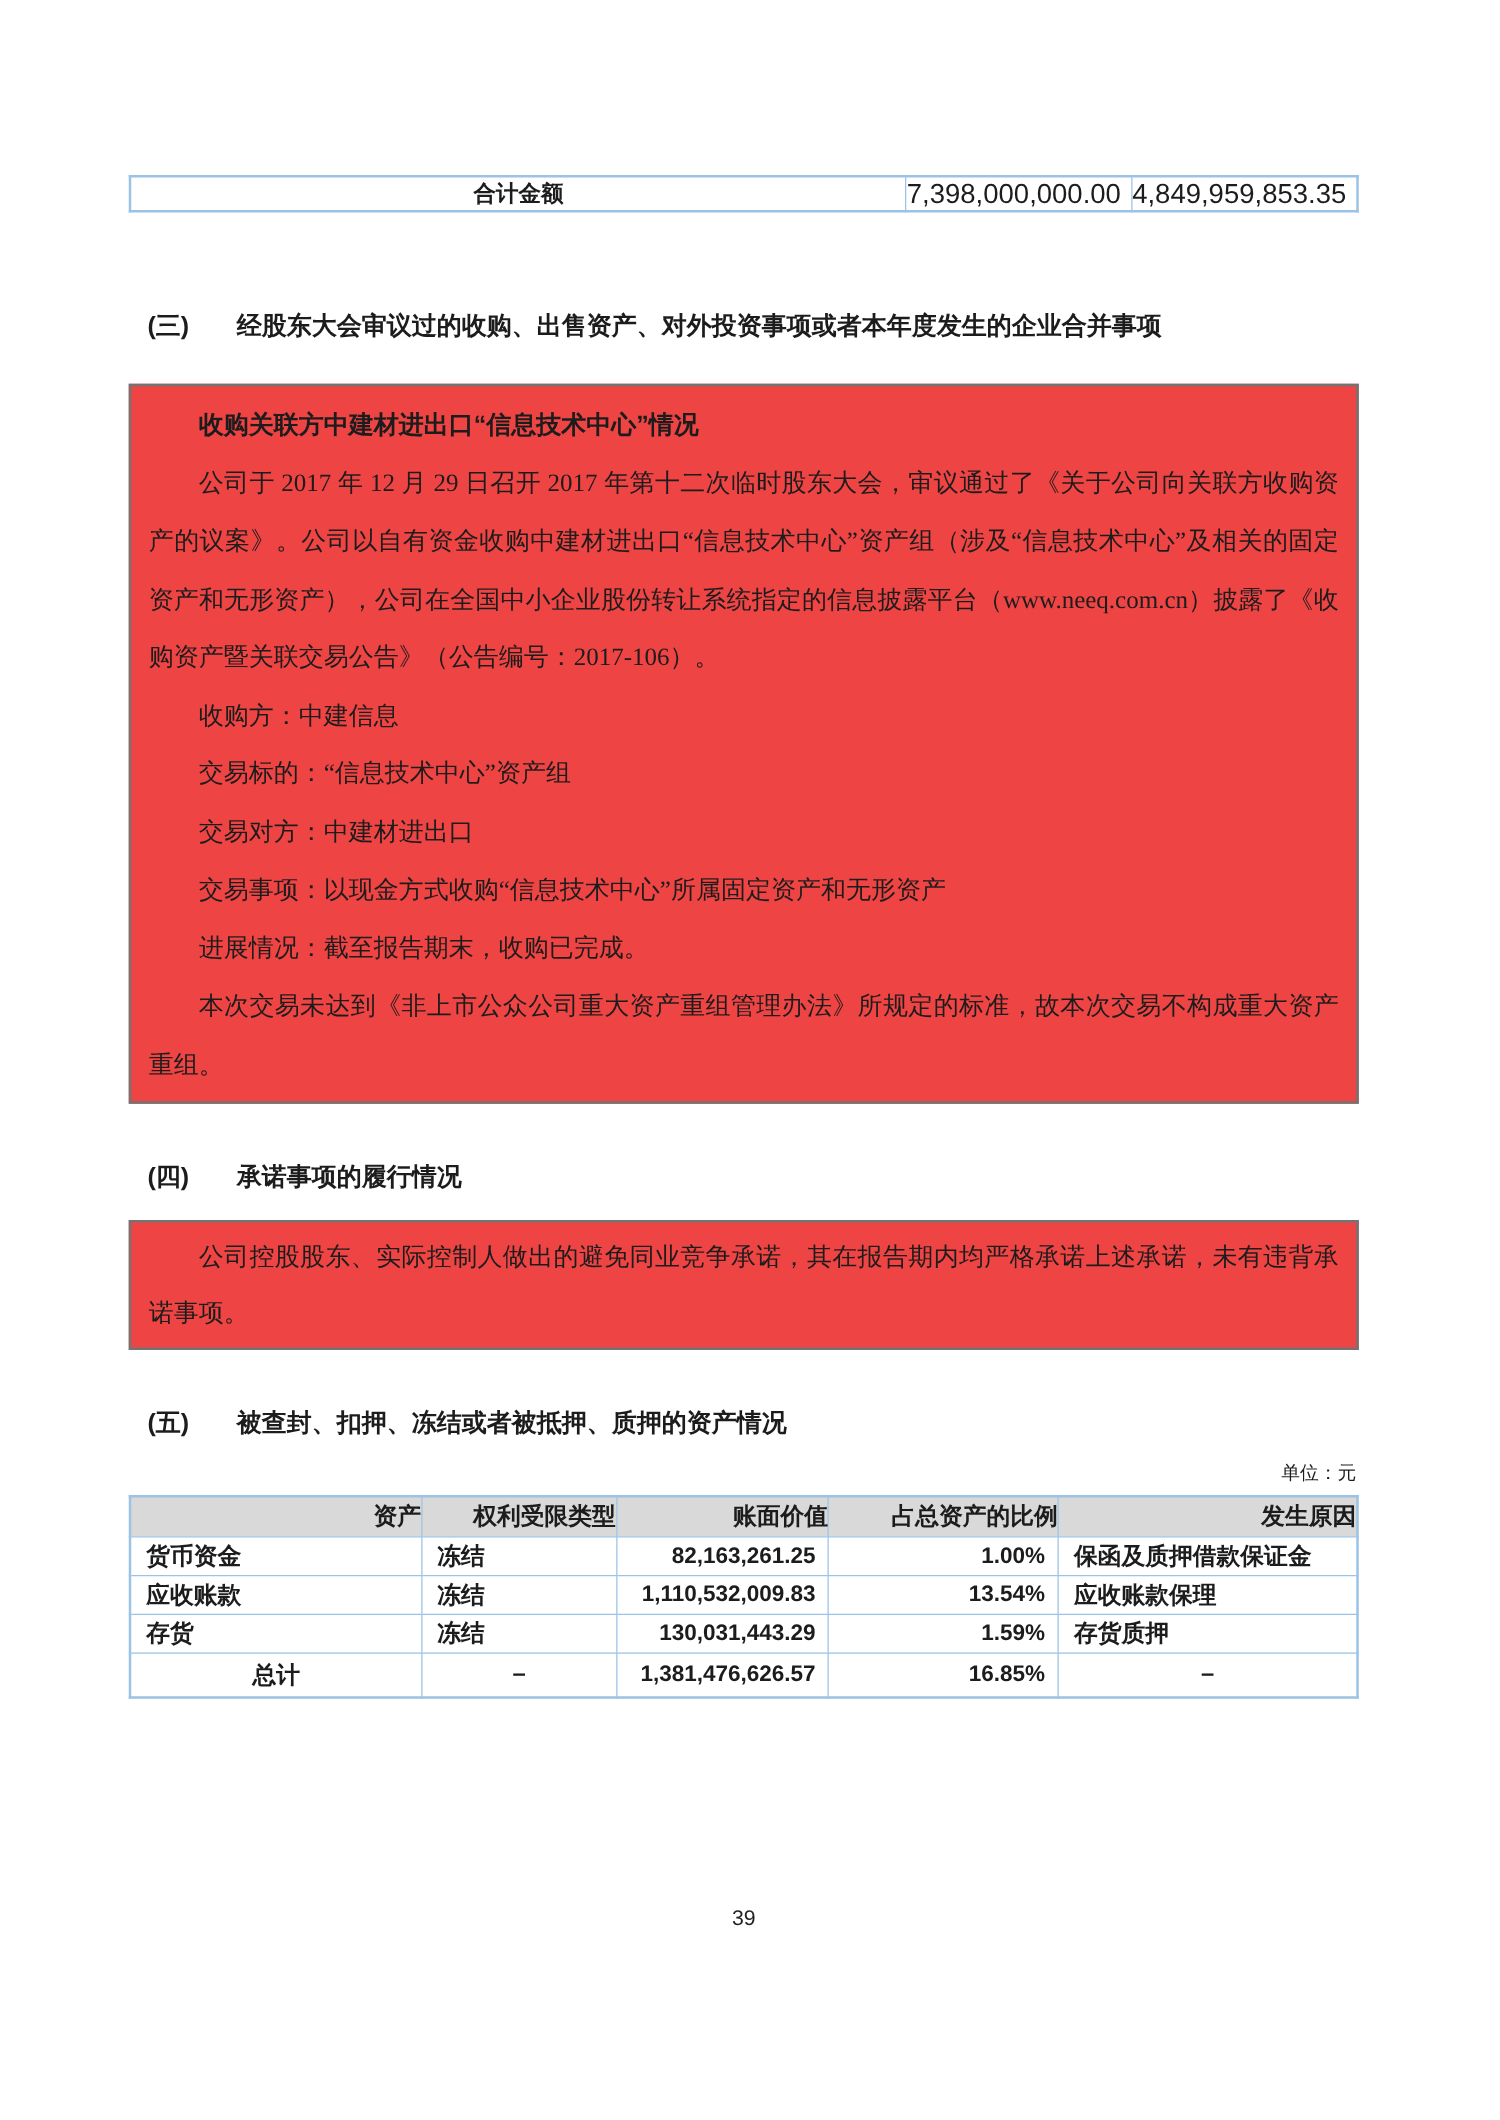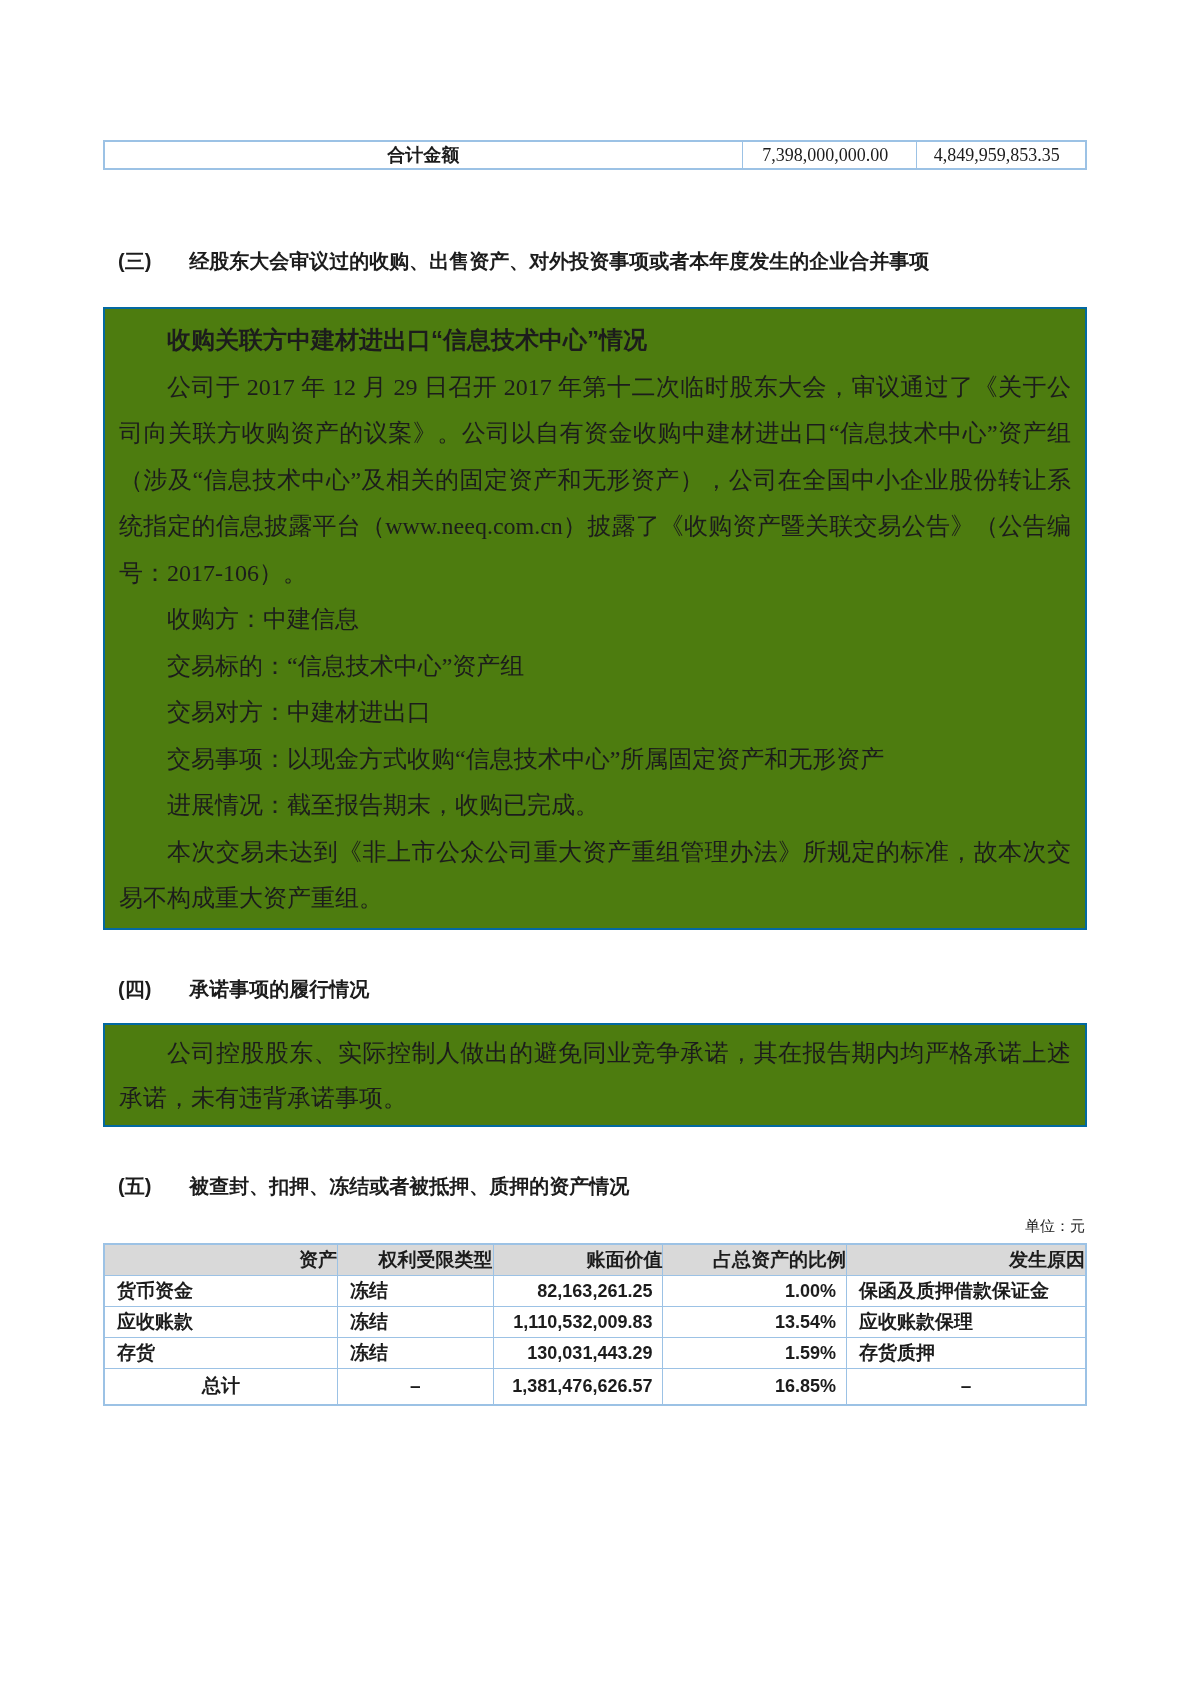--- a/index.html
+++ b/index.html
@@ -15,42 +15,42 @@
 
   
   table { border-collapse: collapse; }
   .toptable { width: 984px; border: 2px solid #9cc2e5; }
   .toptable td { border: 1px solid #9cc2e5; height: 28px; vertical-align: middle; }
   .toptable .t-label {
     width: 640px; text-align: center; font-weight: bold;
     font-family: "Liberation Sans", sans-serif; font-size: 18px;
   }
   .toptable .t-num {
-    text-align: center; padding-right: 8px;
-    font-family: Liberation Serif, serif; font-size: 18px;
+    text-align: left; padding-right: 8px;
+    font-family: Liberation Sans, sans-serif; font-size: 22px;
     white-space: nowrap;
   }
   .toptable .t-num.n1 { width: 174px; }
   .toptable .t-num.n2 { width: 170px; }
 
   
   .h {
     font-family: "Liberation Sans", sans-serif;
     font-weight: bold; font-size: 20px; line-height: 26px;
     padding-left: 15px; white-space: nowrap;
   }
   .h .hnum { margin-right: 38px; }
   .h3 { margin-top: 78px; }
   .h4 { margin-top: 46px; }
   .h5 { margin-top: 46px; }
 
   
   .box {
-    width: 984px; border: 2px solid #0369a1; background: #4d7c0f;
-    font-size: 24px;
+    width: 984px; border: 2px solid #737373; background: #ef4444;
+    font-size: 20px;
   }
   .box1 { margin-top: 33px; padding: 8px 14px 6px 14px; }
   .box1 p { line-height: 46.5px; }
   .box2 { margin-top: 21px; padding: 6px 14px 4px 14px; }
   .box2 p { line-height: 45px; }
   .subtitle { font-weight: bold; text-indent: 2em; font-family: "Liberation Sans", sans-serif; }
   .para { text-indent: 2em; text-align: justify; }
   .item { text-indent: 2em; }
 
   
@@ -169,14 +169,15 @@
       <tr class="total">
         <td class="col0 tlabel">总计</td>
         <td class="col1 tdash">–</td>
         <td class="col2 cr">1,381,476,626.57</td>
         <td class="col3 cr">16.85%</td>
         <td class="col4 tdash">–</td>
       </tr>
     </tbody>
   </table>
 
+  <div class="pagenum">39</div>
 
 </div>
 
 </body></html>

